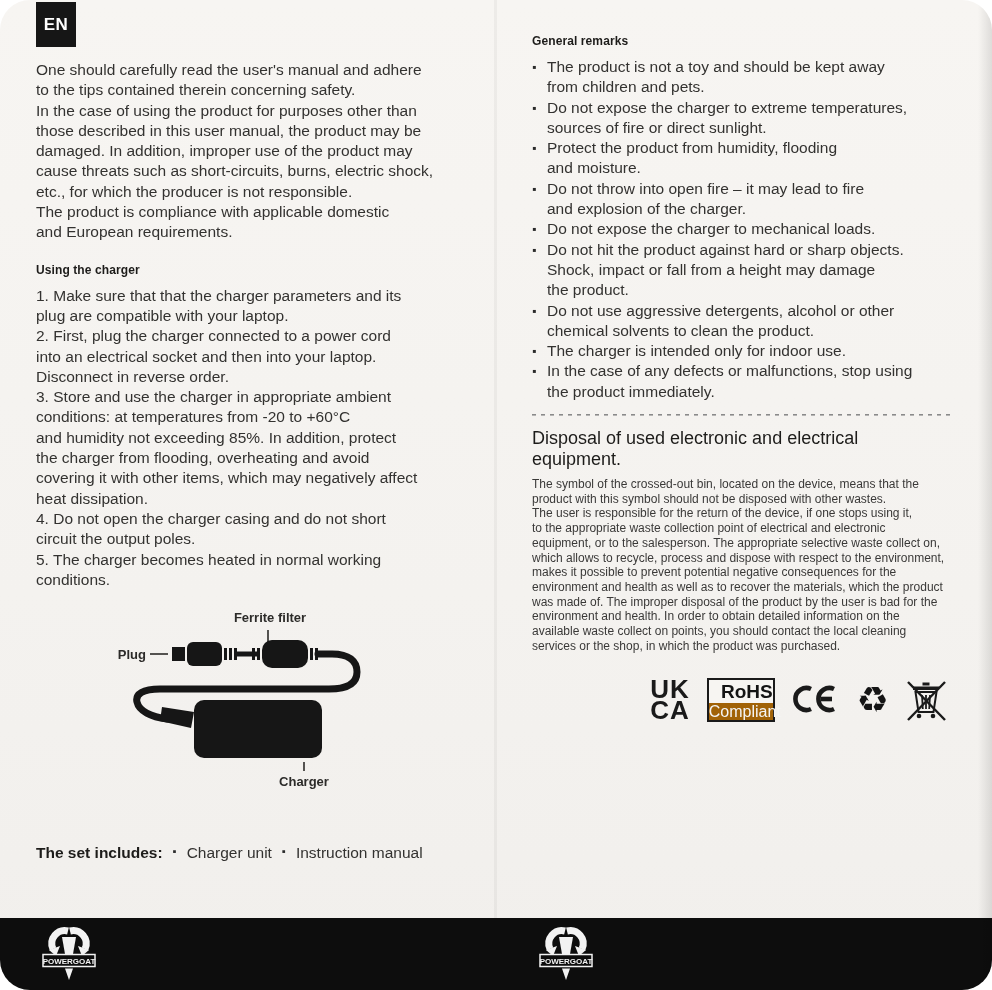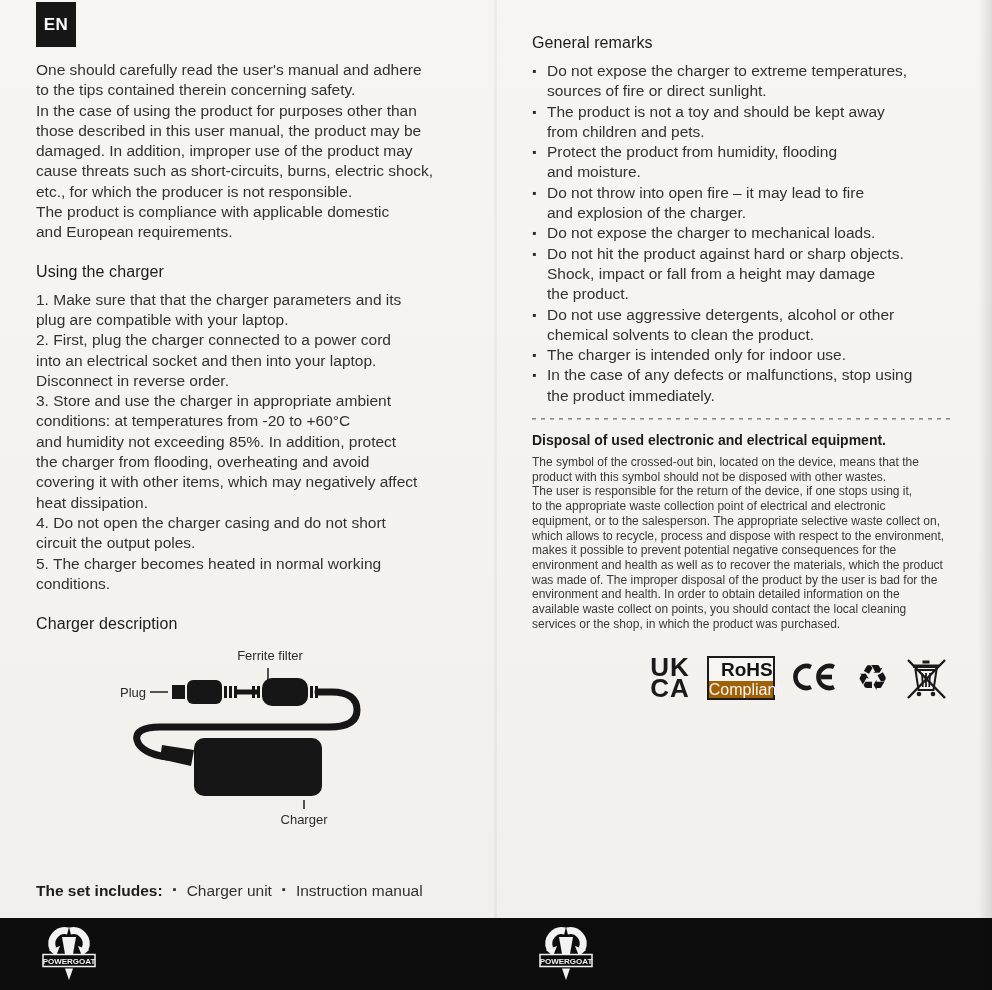--- a/index.html
+++ b/index.html
@@ -3,40 +3,41 @@
 <meta charset="utf-8">
 <style>
   html,body{margin:0;padding:0;}
   .page{
     position:relative;
     width:992px;height:990px;
     background:linear-gradient(180deg,#f7f5f2 0%,#f4f2ef 60%,#f1efec 100%);
     font-family:"Liberation Sans", sans-serif;
     color:#2e2d2b;
     overflow:hidden;
+    border-radius:30px;
   }
   .page::after{ 
     content:"";position:absolute;top:0;right:0;width:14px;height:100%;
     background:linear-gradient(90deg,rgba(0,0,0,0) 0%,rgba(0,0,0,0.10) 100%);
     pointer-events:none;
   }
   .fold{
     position:absolute;left:494px;top:0;width:3px;height:918px;
     background:rgba(0,0,0,0.04);
   }
   .en-badge{
     position:absolute;left:36px;top:2px;width:40px;height:45px;
     background:#161616;color:#fff;
     display:flex;align-items:center;justify-content:center;
     font-weight:bold;font-size:17px;letter-spacing:0.5px;
   }
   .col-left{position:absolute;left:36px;top:60px;width:470px;}
   .col-right{position:absolute;left:532px;top:34px;width:418px;}
   h2{
-    font-size:16px;font-weight:normal;color:#1d1c1a;
+    font-size:12px;font-weight:bold;color:#1d1c1a;
     margin:0 0 9px 0;letter-spacing:0.1px;
   }
   .body{
     font-size:15.5px;line-height:20.3px;margin:0 0 14px 0;color:#333230;
   }
   .pre{white-space:pre-line;}
   .h-using{margin-top:20px;}
   .h-desc{margin-top:21px;}
   
   ul.remarks{list-style:none;margin:0 0 12px 0;padding:0;}
@@ -45,21 +46,21 @@
     font-size:15.5px;line-height:20.3px;color:#333230;white-space:pre-line;
   }
   ul.remarks li::before{
     content:"▪";position:absolute;left:0;top:0;font-size:12px;line-height:20.3px;color:#2a2a2a;
   }
   .dashes{
     height:2px;margin:10px 0 12px 0;
     background:repeating-linear-gradient(90deg,#8a8a8a 0 4px,transparent 4px 9px);
     background-size:100% 1.6px;background-repeat:no-repeat;background-position:0 0;
   }
-  .disposal-h{font-size:14px;font-weight:bold;color:#1d1c1a;margin:11px 0 7px 0;}
+  .disposal-h{font-size:18px;font-weight:normal;color:#1d1c1a;margin:11px 0 7px 0;}
   .small{font-size:12px;line-height:14.7px;color:#3a3938;margin:0;}
   
   .marks{
     display:flex;align-items:center;justify-content:flex-end;
     gap:17px;margin-top:24px;padding-right:2px;color:#1a1a1a;
   }
   .ukca{font-weight:bold;font-size:26px;line-height:21px;letter-spacing:1px;text-align:center;}
   .rohs{
     border:2.5px solid #1a1a1a;width:64px;text-align:right;background:#f7f5f2;
   }
@@ -67,21 +68,21 @@
   .rohs .r-bot{background:#a16207;color:#f5f5f5;font-size:16px;line-height:15px;padding:1px 0;}
   .recycle{font-family:"DejaVu Sans", sans-serif;font-size:36px;line-height:36px;color:#141414;}
   
   .footer-bar{
     position:absolute;left:0;top:918px;width:992px;height:72px;background:#0d0d0d;
   }
   .logo{position:absolute;top:5px;width:62px;height:60px;}
   .logo.l1{left:38px;}
   .logo.l2{left:535px;}
   
-  .diagram{position:relative;width:470px;height:228px;margin-top:2px;}
+  .diagram{position:relative;width:470px;height:228px;margin-top:2px;font-weight:bold;}
   .set-line{
     display:flex;align-items:baseline;gap:10px;margin-top:12px;
     font-size:15.5px;color:#333230;
   }
   .set-line .lbl{font-weight:bold;color:#1d1c1a;}
   .set-line .itm{position:relative;padding-left:14px;}
   .set-line .itm::before{content:"▪";position:absolute;left:0;top:1px;font-size:11px;color:#2a2a2a;}
   svg text{font-family:"Liberation Sans", sans-serif;}
 </style>
 </head>
@@ -112,21 +113,20 @@
 conditions: at temperatures from -20 to +60°C
 and humidity not exceeding 85%. In addition, protect
 the charger from flooding, overheating and avoid
 covering it with other items, which may negatively affect
 heat dissipation.
 4. Do not open the charger casing and do not short
 circuit the output poles.
 5. The charger becomes heated in normal working
 conditions.</p>
 
-    <h2 class="h-desc">Charger description</h2>
 
     <div class="diagram">
       <svg width="470" height="228" viewBox="0 0 470 228">
 
         <text x="234" y="18" font-size="13" fill="#2c2b29" text-anchor="middle">Ferrite filter</text>
         <line x1="232" y1="26" x2="232" y2="42" stroke="#2c2b29" stroke-width="1.6"></line>
 
         <text x="110" y="55" font-size="13" fill="#2c2b29" text-anchor="end">Plug</text>
         <line x1="114" y1="50" x2="132" y2="50" stroke="#2c2b29" stroke-width="1.6"></line>
 
@@ -157,24 +157,24 @@
     <div class="set-line">
       <span class="lbl">The set includes:</span>
       <span class="itm">Charger unit</span>
       <span class="itm">Instruction manual</span>
     </div>
   </div>
 
   <div class="col-right">
     <h2>General remarks</h2>
     <ul class="remarks">
+      <li>The product is not a toy and should be kept away
+from children and pets.</li>
       <li>Do not expose the charger to extreme temperatures,
 sources of fire or direct sunlight.</li>
-      <li>The product is not a toy and should be kept away
-from children and pets.</li>
       <li>Protect the product from humidity, flooding
 and moisture.</li>
       <li>Do not throw into open fire – it may lead to fire
 and explosion of the charger.</li>
       <li>Do not expose the charger to mechanical loads.</li>
       <li>Do not hit the product against hard or sharp objects.
 Shock, impact or fall from a height may damage
 the product.</li>
       <li>Do not use aggressive detergents, alcohol or other
 chemical solvents to clean the product.</li>

